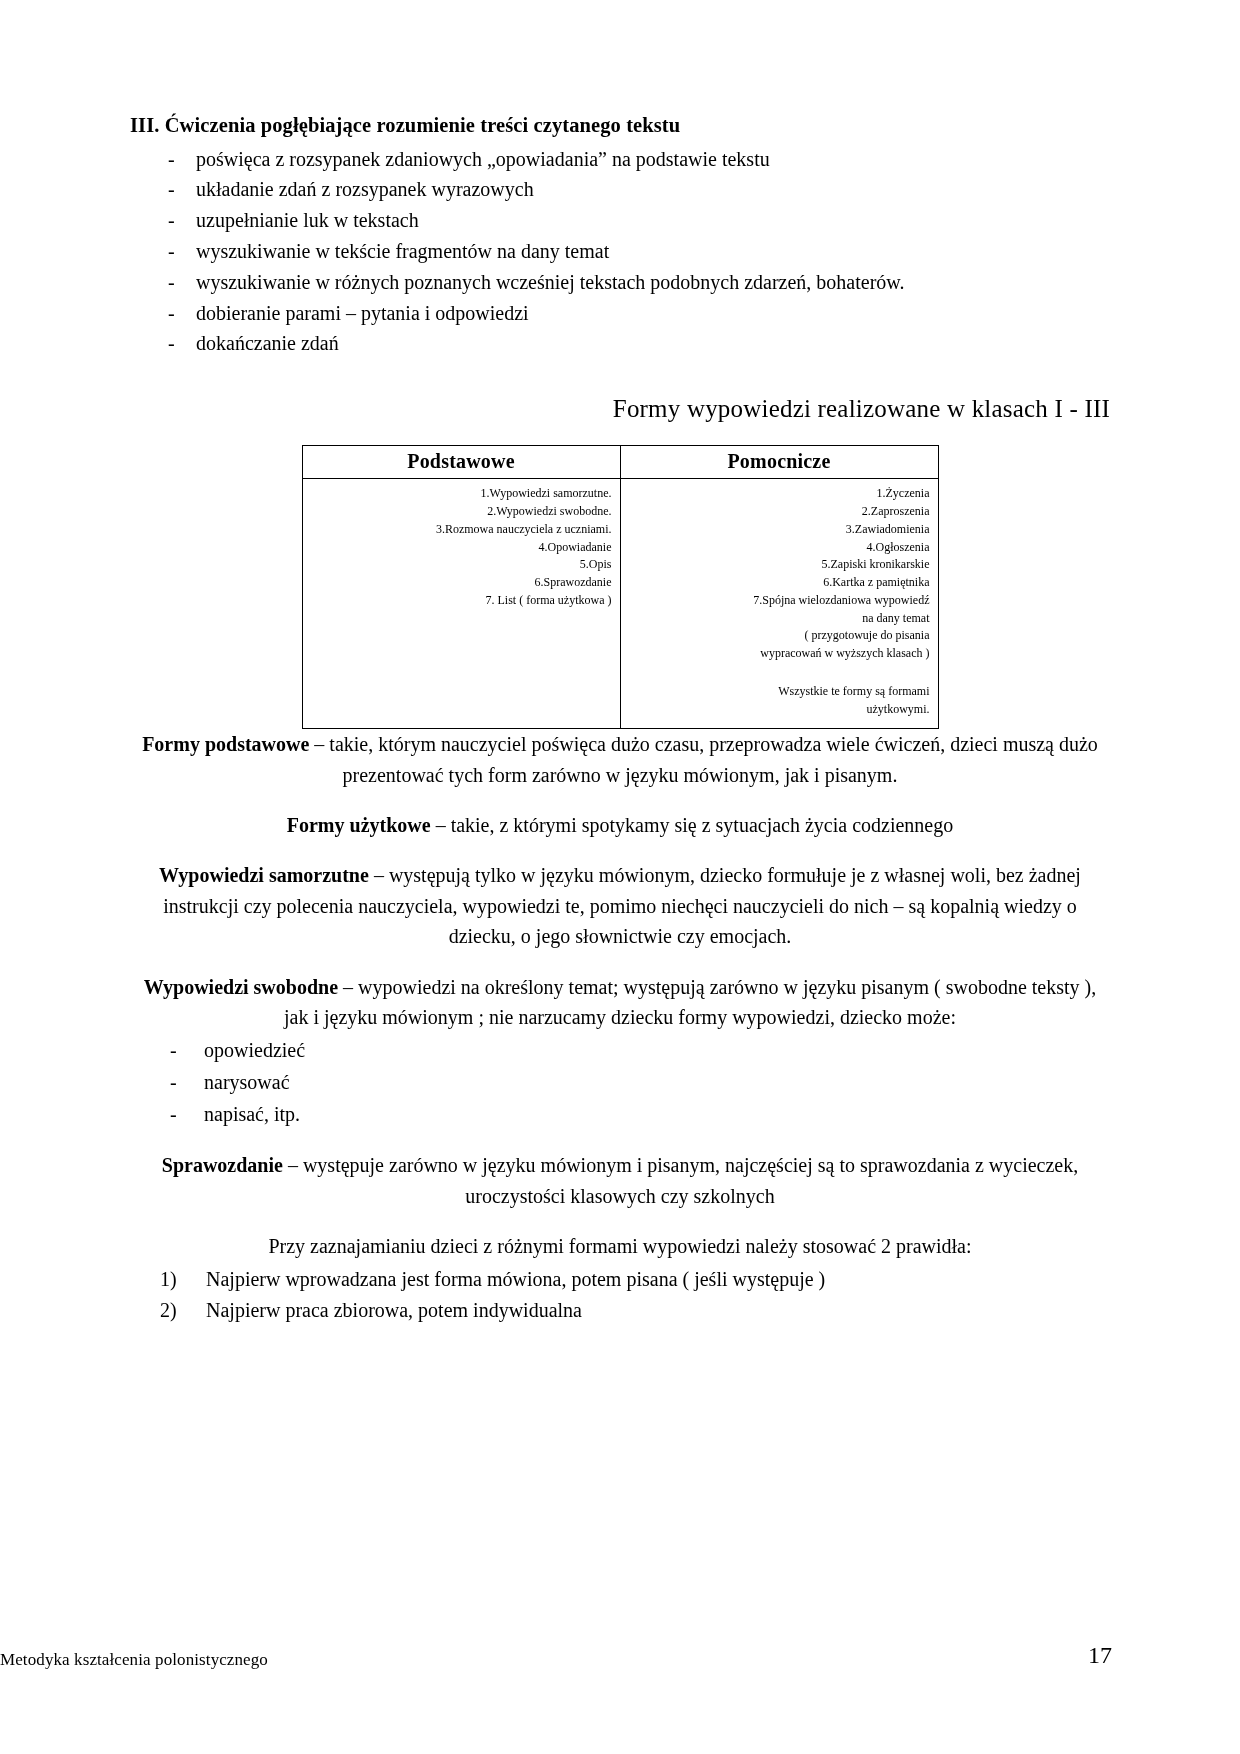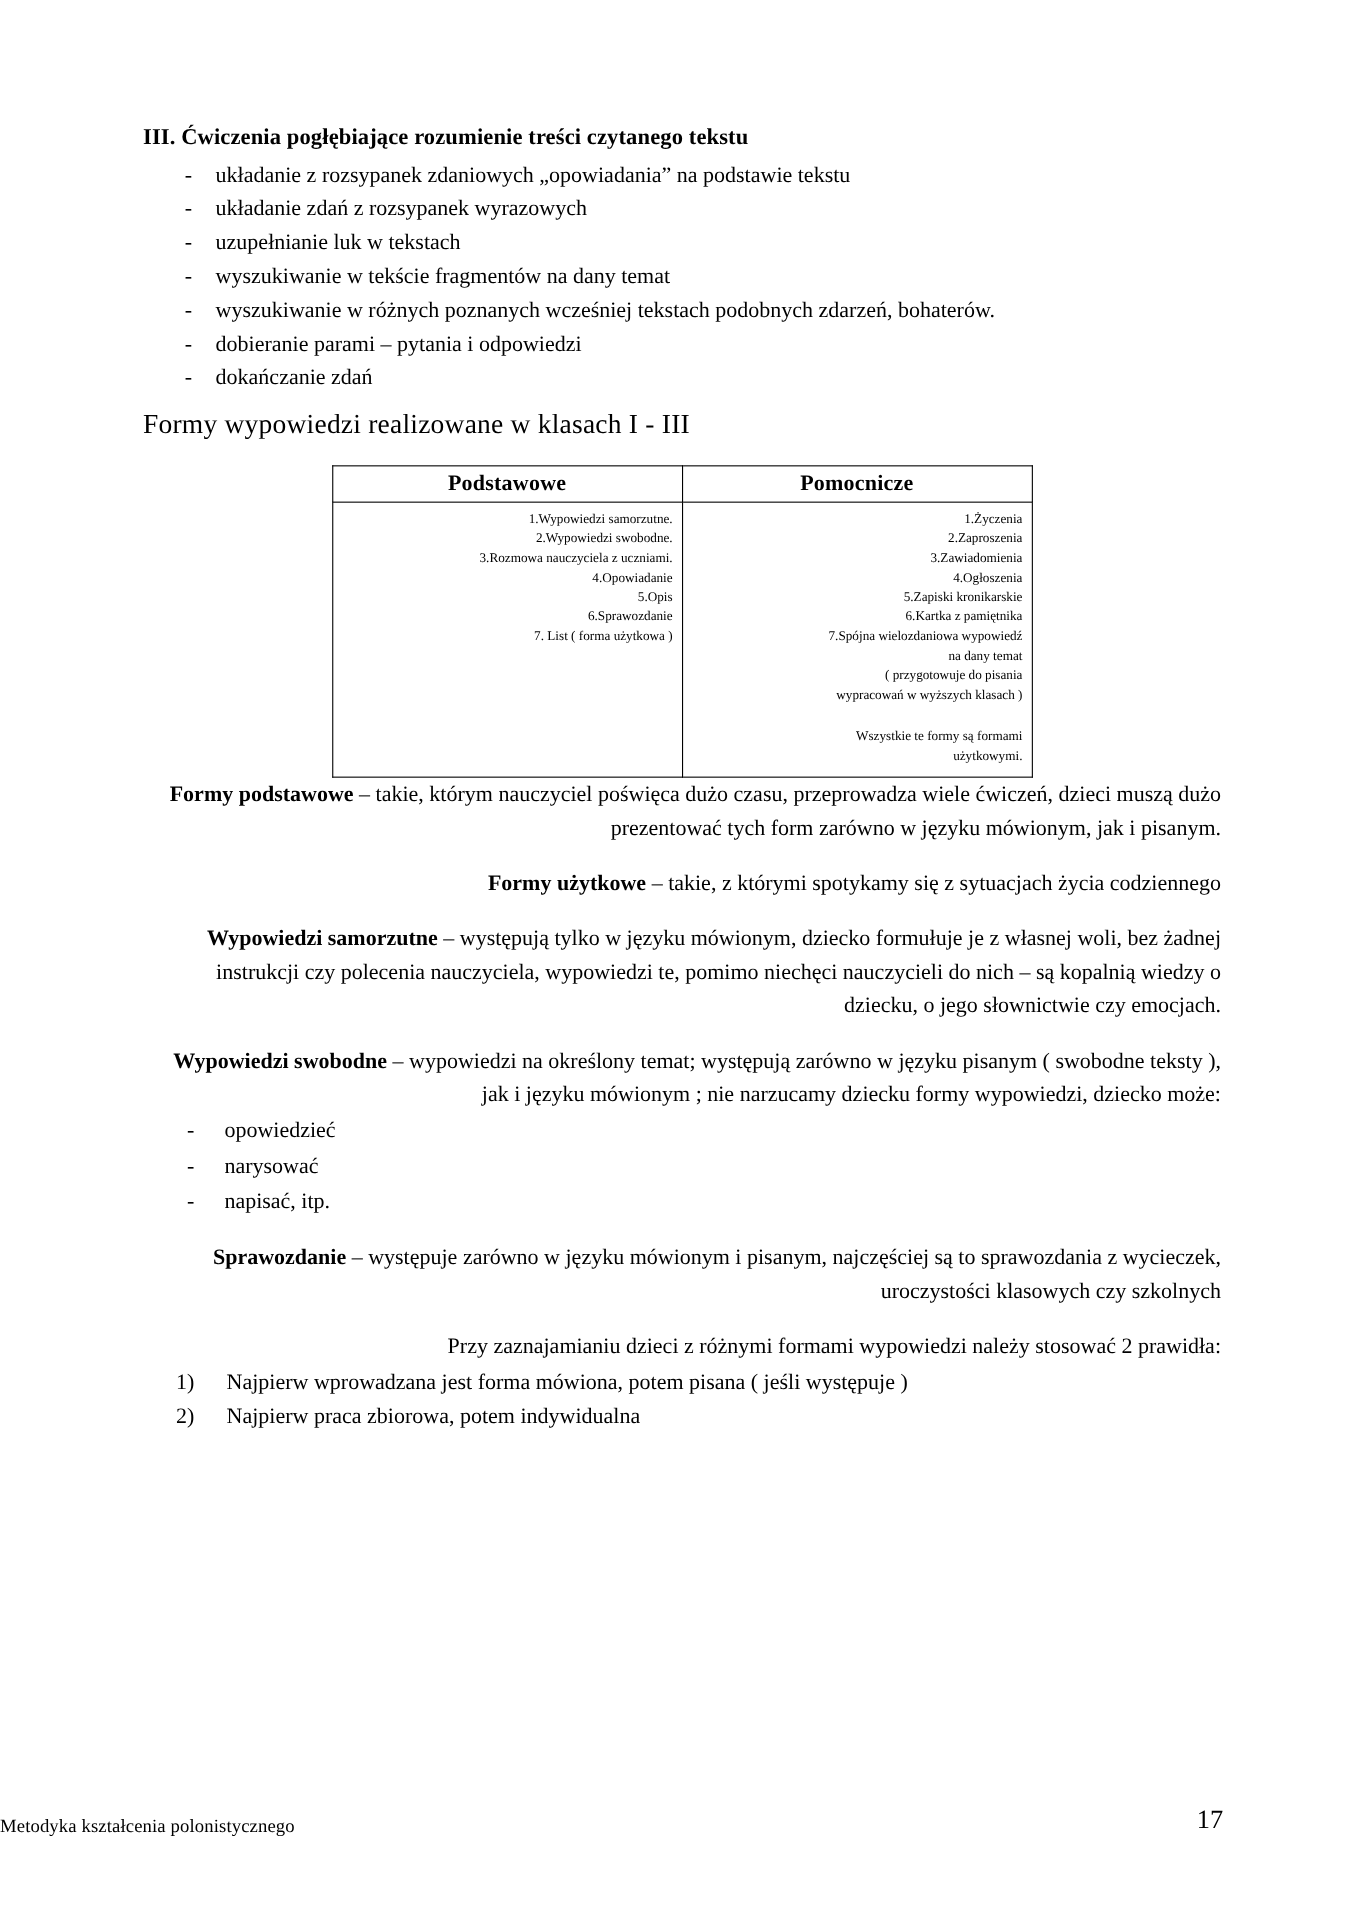--- a/index.html
+++ b/index.html
@@ -44,23 +44,23 @@
     padding-left: 66px;
   }
   ul.dash-list li .dash {
     position: absolute;
     left: 38px;
     top: 0;
   }
 
   
   .forms-title {
-    text-align: left;
+    text-align: right;
     font-size: 25px;
-    margin: 14px 0 22px 0;
+    margin: 36px 0 22px 0;
     letter-spacing: 0.2px;
   }
 
   
   table.forms-table {
     border-collapse: collapse;
     margin: 0 auto;
     width: 637px;
     table-layout: fixed;
   }
@@ -88,21 +88,21 @@
   }
   table.forms-table td .spacer {
     height: 20px;
   }
 
   
   .para {
     font-size: 20px;
     line-height: 1.52;
     margin: 20px 0 0 0;
-    text-align: right;
+    text-align: center;
   }
   .para:first-of-type { margin-top: 0; }
   .para b { font-weight: bold; }
 
   .para-block { margin-top: 26px; }
 
   ul.sub-dash {
     list-style: none;
     margin: 2px 0 0 0;
     padding: 0;
@@ -161,21 +161,21 @@
   }
 </style>
 </head>
 <body>
 
 <div class="page">
 
   <h1 class="section-heading">III. Ćwiczenia pogłębiające rozumienie treści czytanego tekstu</h1>
 
   <ul class="dash-list">
-    <li><span class="dash">-</span><span>układanie z rozsypanek zdaniowych „opowiadania” na podstawie tekstu</span></li>
+    <li><span class="dash">-</span><span>poświęca z rozsypanek zdaniowych „opowiadania” na podstawie tekstu</span></li>
     <li><span class="dash">-</span><span>układanie zdań z rozsypanek wyrazowych</span></li>
     <li><span class="dash">-</span><span>uzupełnianie luk w tekstach</span></li>
     <li><span class="dash">-</span><span>wyszukiwanie w tekście fragmentów na dany temat</span></li>
     <li><span class="dash">-</span><span>wyszukiwanie w różnych poznanych wcześniej tekstach podobnych zdarzeń, bohaterów.</span></li>
     <li><span class="dash">-</span><span>dobieranie parami – pytania i odpowiedzi</span></li>
     <li><span class="dash">-</span><span>dokańczanie zdań</span></li>
   </ul>
 
   <div class="forms-title">Formy wypowiedzi realizowane w klasach I - III</div>
 

